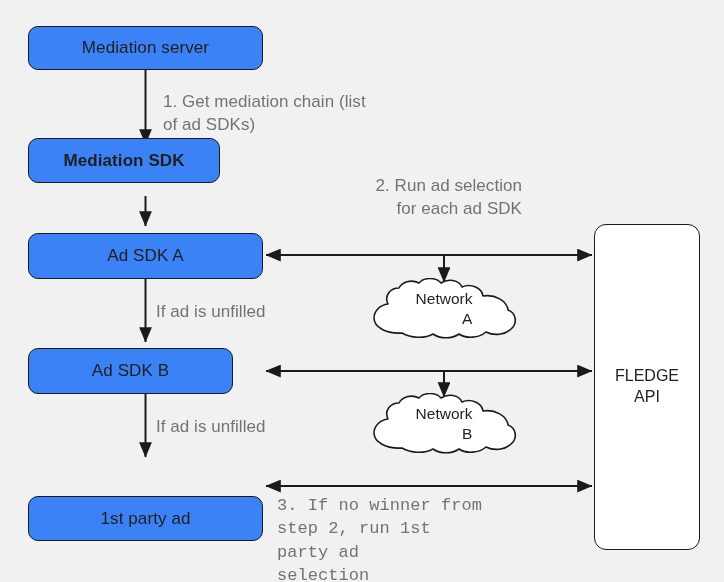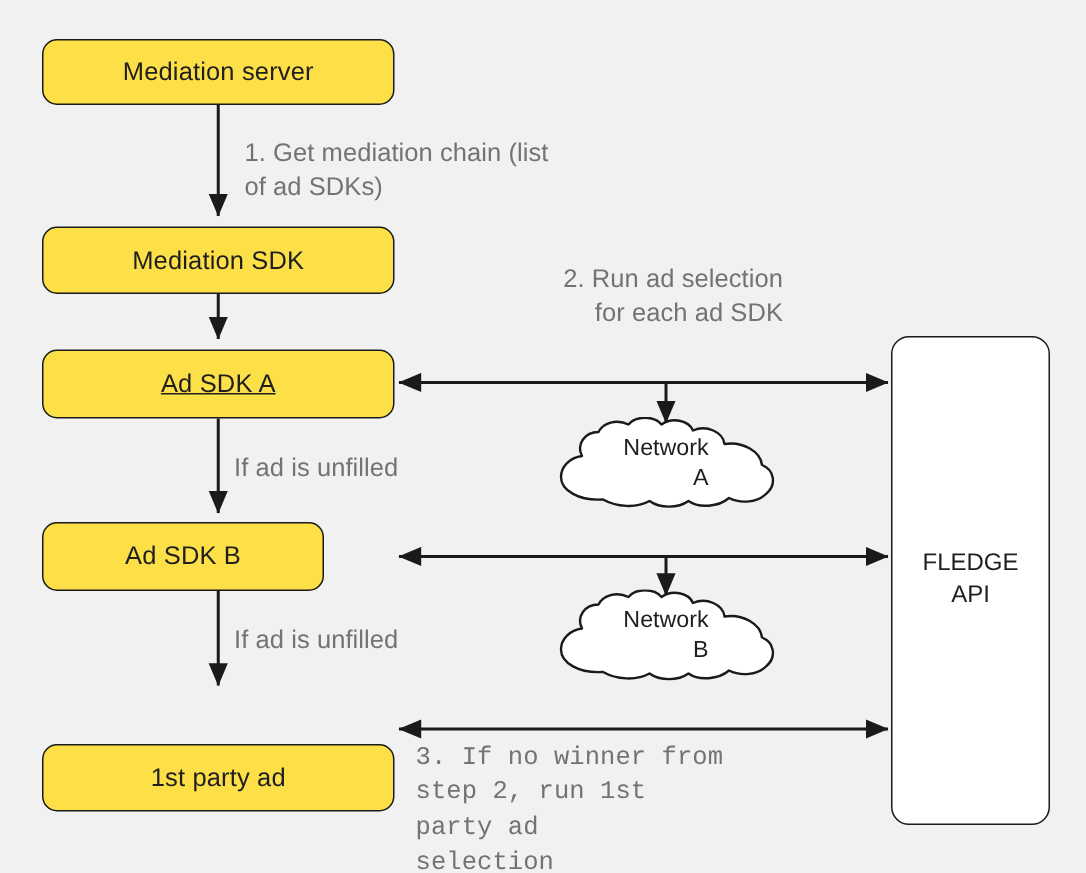--- a/index.html
+++ b/index.html
@@ -20,21 +20,21 @@
   }
   svg.layer {
     position: absolute;
     left: 0;
     top: 0;
     width: 724px;
     height: 582px;
   }
   .node-box {
     position: absolute;
-    background: #fde047;
+    background: #3b82f6;
     border: 1.6px solid #1a1a1a;
     border-radius: 10px;
     box-sizing: border-box;
     display: flex;
     align-items: center;
     justify-content: center;
     text-align: center;
     color: #1f1f1f;
     font-size: 17px;
     line-height: 1.25;
@@ -124,29 +124,29 @@
 
     <line x1="444" y1="371" x2="444" y2="397" stroke="#1a1a1a" stroke-width="2" marker-end="url(#arrow-end)"></line>
 
     <line x1="266" y1="486" x2="592" y2="486" stroke="#1a1a1a" stroke-width="2" marker-end="url(#arrow-end)" marker-start="url(#arrow-start)"></line>
   </svg>
 
   <div class="node-box" style="left:28px; top:26px; width:235px; height:44px;">
     <span class="node-label">Mediation server</span>
   </div>
 
-  <div class="node-box" style="left:28px; top:151px; width:235px; height:45px;">
+  <div class="node-box" style="left:28px; top:138px; width:192px; height:45px;font-weight:bold;">
     <span class="node-label">Mediation SDK</span>
   </div>
 
-  <div class="node-box" style="left:28px; top:233px; width:235px; height:46px;text-decoration:underline;">
+  <div class="node-box" style="left:28px; top:233px; width:235px; height:46px;">
     <span class="node-label">Ad SDK A</span>
   </div>
 
-  <div class="node-box" style="left:28px; top:348px; width:188px; height:46px;">
+  <div class="node-box" style="left:28px; top:348px; width:205px; height:46px;">
     <span class="node-label">Ad SDK B</span>
   </div>
 
   <div class="node-box" style="left:28px; top:463px; width:235px; height:45px;margin-top:33px;">
     <span class="node-label">1st party ad</span>
   </div>
 
   <div class="fledge-box" style="left:594px; top:212px; width:106px; height:326px;">
     <span class="node-label">FLEDGE
 API</span>

